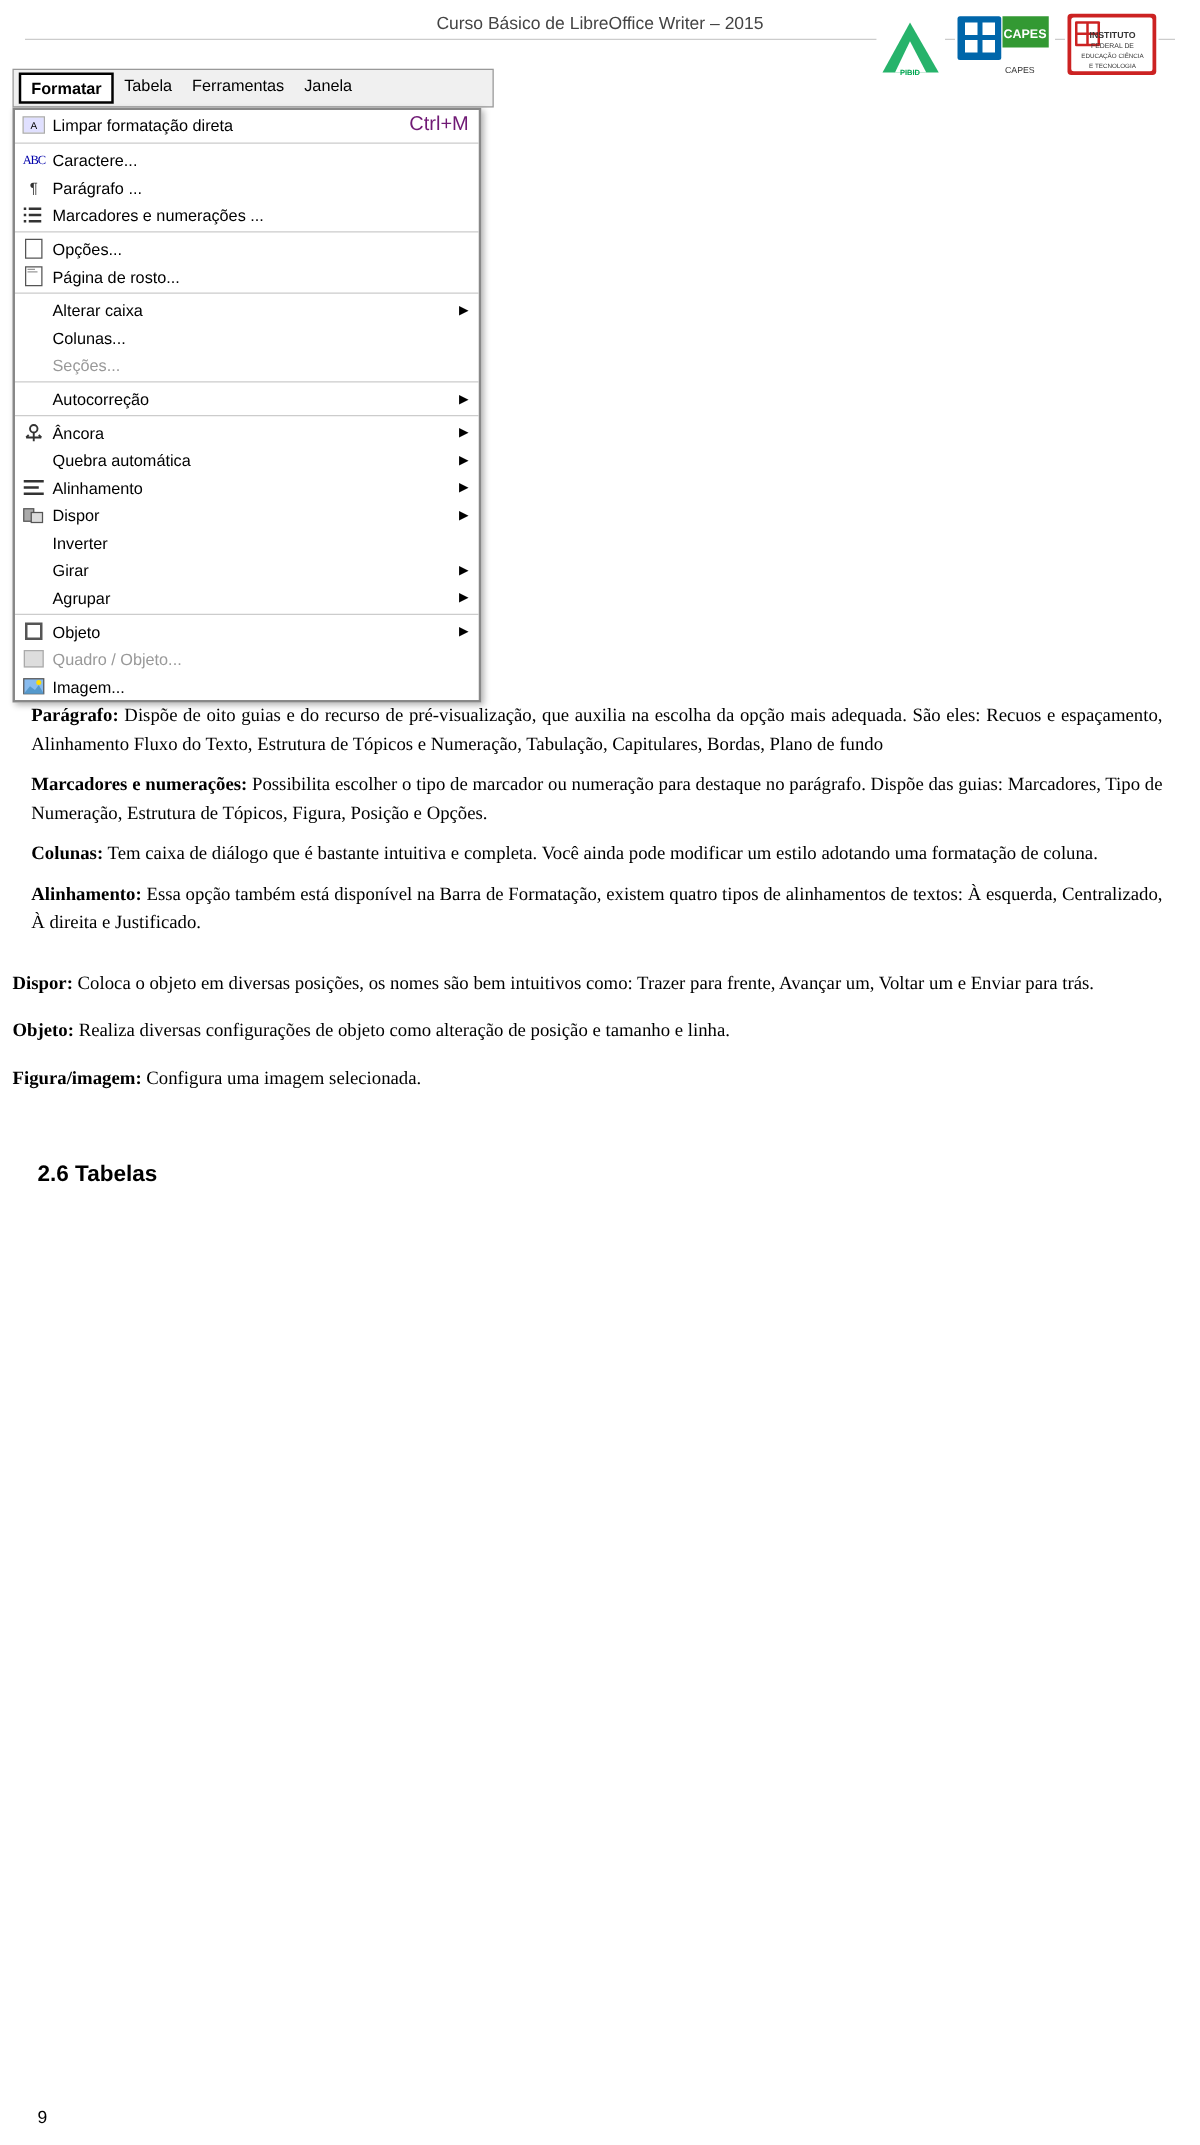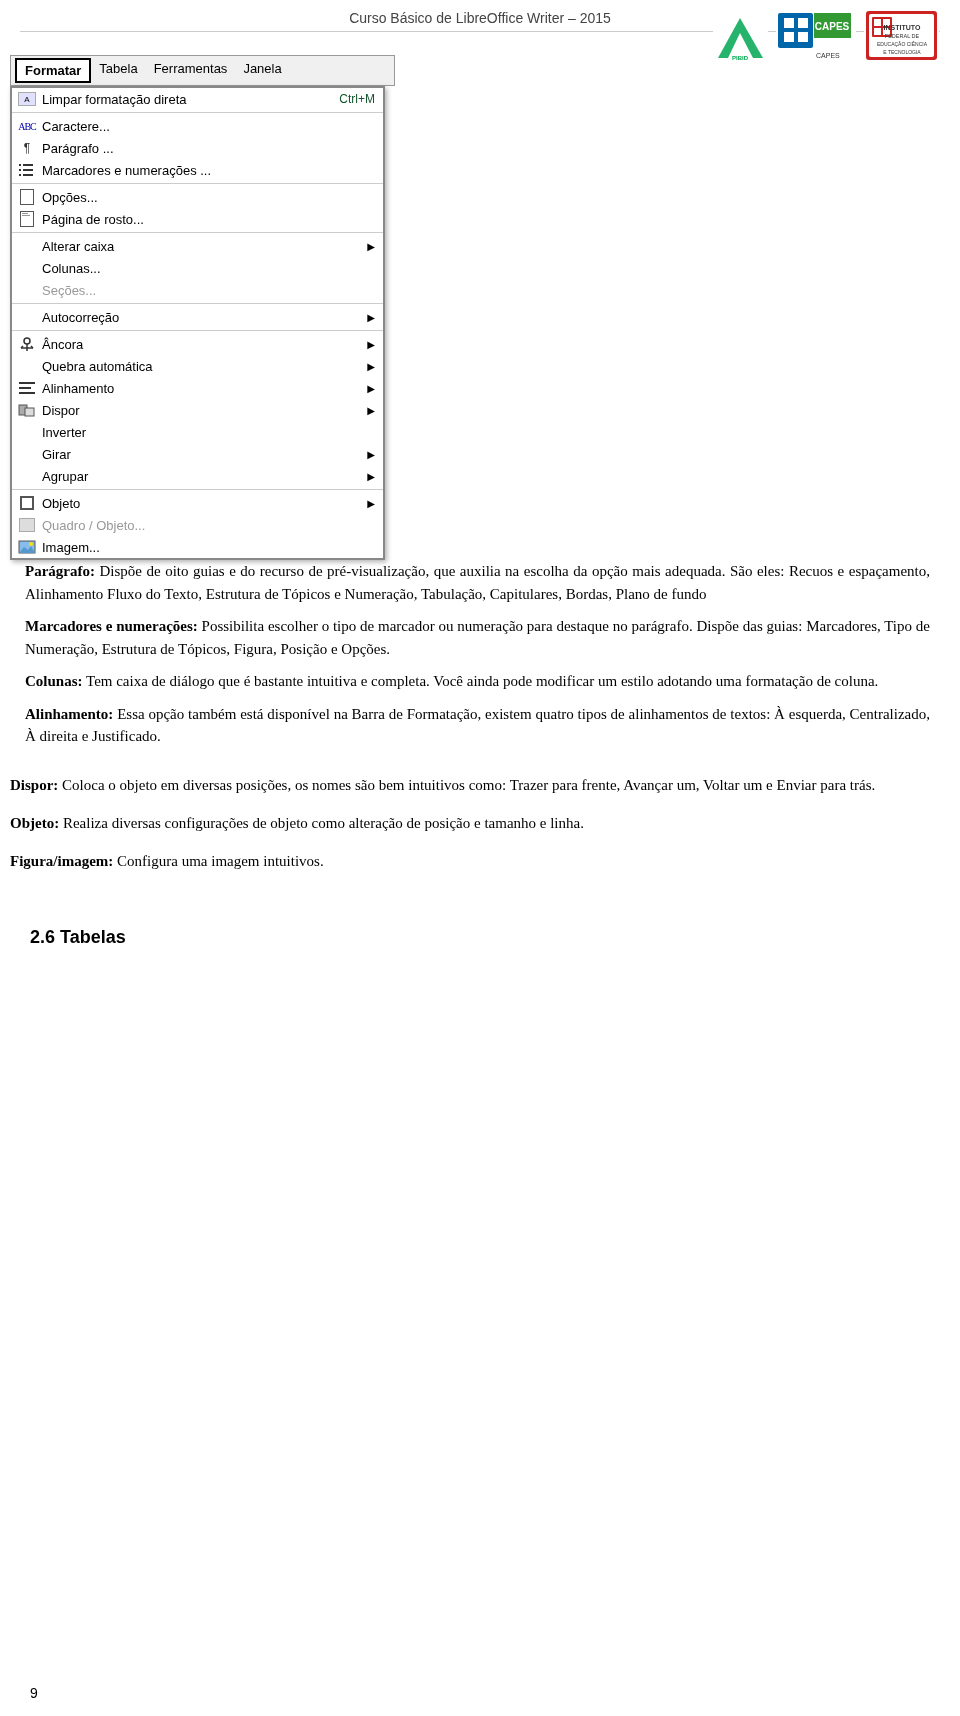--- a/index.html
+++ b/index.html
@@ -27,21 +27,21 @@
       font-family: Arial, sans-serif;
       color: #444;
       text-align: center;
       flex: 1;
     }
     .header-logos {
       display: flex;
       align-items: center;
       gap: 8px;
       position: absolute;
-      right: 21px;
+      right: 33px;
       top: 8px;
     }
 
     
     .logo-pibid {
       width: 55px;
       height: 55px;
     }
     
     .logo-capes {
@@ -129,22 +129,22 @@
       display: flex;
       align-items: center;
       justify-content: center;
     }
     .menu-arrow {
       margin-left: auto;
       font-size: 10px;
     }
     .menu-shortcut {
       margin-left: auto;
-      color: #14532d;
-      font-size: 12px;
+      color: #701a75;
+      font-size: 16px;
     }
 
     
     .icon-clear { 
       width:18px; height:14px; 
       background: linear-gradient(to right, #e0e0ff 0%, #e0e0ff 100%);
       border: 1px solid #aaa;
       font-size: 9px;
       display:flex; align-items:center; justify-content:center;
     }
@@ -473,21 +473,21 @@
 
   <div class="below-para">
     <span class="text-bold">Dispor:</span><span> Coloca o objeto em diversas posições, os nomes são bem intuitivos como: Trazer para frente, Avançar um, Voltar um e Enviar para trás.</span>
   </div>
 
   <div class="below-para">
     <span class="text-bold">Objeto:</span><span> Realiza diversas configurações de objeto como alteração de posição e tamanho e linha.</span>
   </div>
 
   <div class="below-para">
-    <span class="text-bold">Figura/imagem:</span><span> Configura uma imagem intuitivos.</span>
+    <span class="text-bold">Figura/imagem:</span><span> Configura uma imagem selecionada.</span>
   </div>
 
 </div>
 
 <div class="section-heading">
   <span>2.6</span>
   <span> Tabelas</span>
 </div>
 
 <div class="page-number">9</div>

